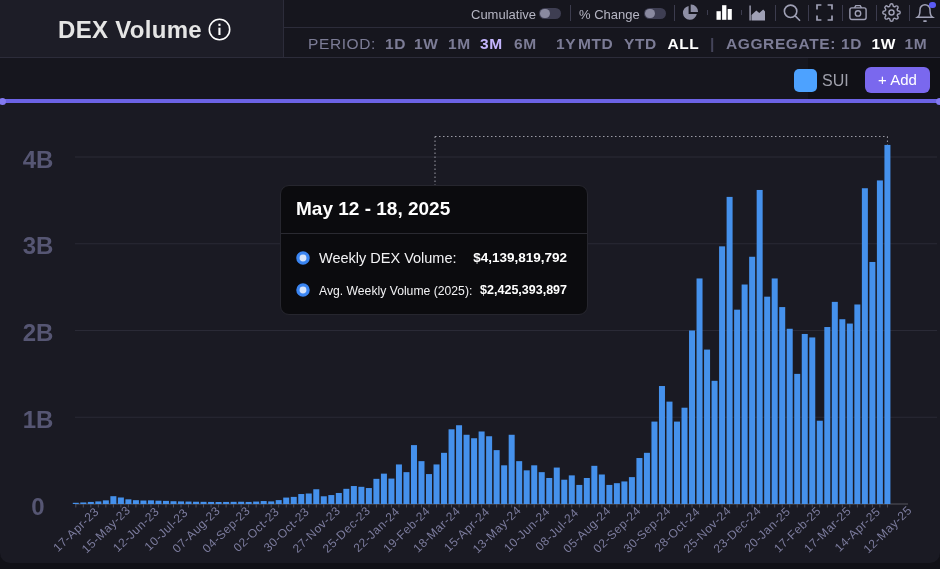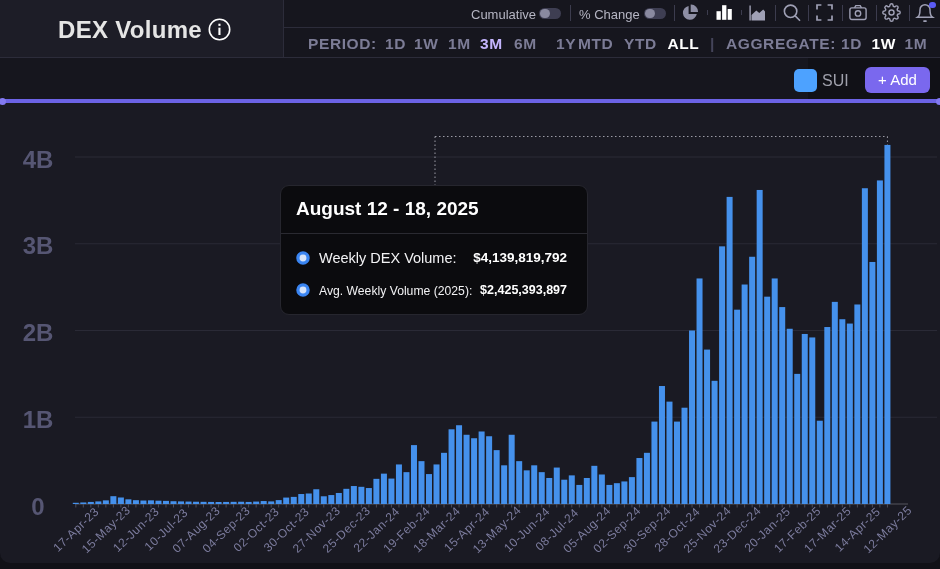--- a/index.html
+++ b/index.html
@@ -342,21 +342,21 @@
         <path d="M19.4 15a1.65 1.65 0 0 0 .33 1.82l.06.06a2 2 0 1 1-2.83 2.83l-.06-.06a1.65 1.65 0 0 0-1.82-.33 1.65 1.65 0 0 0-1 1.51V21a2 2 0 1 1-4 0v-.09A1.65 1.65 0 0 0 9 19.4a1.65 1.65 0 0 0-1.82.33l-.06.06a2 2 0 1 1-2.83-2.83l.06-.06a1.65 1.65 0 0 0 .33-1.82 1.65 1.65 0 0 0-1.51-1H3a2 2 0 1 1 0-4h.09A1.65 1.65 0 0 0 4.6 9a1.65 1.65 0 0 0-.33-1.82l-.06-.06a2 2 0 1 1 2.83-2.83l.06.06a1.65 1.65 0 0 0 1.82.33H9a1.65 1.65 0 0 0 1-1.51V3a2 2 0 1 1 4 0v.09a1.65 1.65 0 0 0 1 1.51 1.65 1.65 0 0 0 1.82-.33l.06-.06a2 2 0 1 1 2.83 2.83l-.06.06a1.65 1.65 0 0 0-.33 1.82V9a1.65 1.65 0 0 0 1.51 1H21a2 2 0 1 1 0 4h-.09a1.65 1.65 0 0 0-1.51 1z"></path>
       </svg>
     </div>
 <div style="position:absolute;left:909px;top:4.5px;width:1px;height:16px;background:#3c3c4e;"></div>
 <div style="position:absolute;left:912.5px;top:0px;width:24px;height:25px;display:flex;align-items:center;justify-content:center;">
       <div style="position:relative;width:20px;height:20px;"><svg width="20" height="20" viewBox="0 0 24 24" fill="none" stroke="#9fa0b5" stroke-width="1.8">
           <path d="M18 8A6 6 0 0 0 6 8c0 7-3 9-3 9h18s-3-2-3-9"></path>
           <path d="M13.73 21a2 2 0 0 1-3.46 0"></path>
         </svg><div style="position:absolute;right:-1px;top:-1px;width:6.5px;height:6.5px;border-radius:50%;background:#5b5bf5;"></div></div>
     </div>
-  <span style="position:absolute;left:308px;top:35px;font-size:15.5px;font-weight:bold;letter-spacing:0.6px;color:#7c7c96;">PERIOD:</span>
+  <span style="position:absolute;left:308px;top:35px;font-size:15.5px;font-weight:normal;letter-spacing:0.6px;color:#7c7c96;">PERIOD:</span>
 <span style="position:absolute;left:385px;top:35px;font-size:15.5px;font-weight:bold;letter-spacing:0.6px;color:#7c7c96;">1D</span>
 <span style="position:absolute;left:414px;top:35px;font-size:15.5px;font-weight:bold;letter-spacing:0.6px;color:#7c7c96;">1W</span>
 <span style="position:absolute;left:448px;top:35px;font-size:15.5px;font-weight:bold;letter-spacing:0.6px;color:#7c7c96;">1M</span>
 <span style="position:absolute;left:480px;top:35px;font-size:15.5px;font-weight:bold;letter-spacing:0.6px;color:#c4b5fd;">3M</span>
 <span style="position:absolute;left:514px;top:35px;font-size:15.5px;font-weight:bold;letter-spacing:0.6px;color:#7c7c96;text-align:right;">6M</span>
 <span style="position:absolute;left:556px;top:35px;font-size:15.5px;font-weight:bold;letter-spacing:0.6px;color:#7c7c96;">1Y</span>
 <span style="position:absolute;left:578px;top:35px;font-size:15.5px;font-weight:bold;letter-spacing:0.6px;color:#7c7c96;">MTD</span>
 <span style="position:absolute;left:624px;top:35px;font-size:15.5px;font-weight:bold;letter-spacing:0.6px;color:#7c7c96;">YTD</span>
 <span style="position:absolute;left:667.5px;top:35px;font-size:15.5px;font-weight:bold;letter-spacing:0.6px;color:#fff;">ALL</span>
 <span style="position:absolute;left:710px;top:35px;font-size:15.5px;font-weight:bold;letter-spacing:0.6px;color:#44445a;">|</span>
@@ -368,21 +368,21 @@
 <div style="position:absolute;left:0;top:58px;width:808px;height:41px;background:#16161e;">
   <div style="position:absolute;left:794px;top:11px;width:23px;height:23px;border-radius:5px;background:#4da2ff;"></div>
   <span style="position:absolute;left:822px;top:14px;color:#9fa0ab;font-size:16px;">SUI</span>
   <div style="position:absolute;left:865px;top:9px;width:65px;height:25.5px;border-radius:6px;background:#7a68ee;color:#fff;font-size:15px;display:flex;align-items:center;justify-content:center;">+ Add</div>
 </div>
 <div style="position:absolute;left:0;top:99px;width:940px;height:3.5px;background:#6c63e5;"></div>
 <div style="position:absolute;left:-1px;top:97.5px;width:7px;height:7px;border-radius:50%;background:#837af0;"></div>
 <div style="position:absolute;left:936px;top:97.5px;width:7px;height:7px;border-radius:50%;background:#837af0;"></div>
 
 <div style="position:absolute;left:280px;top:185px;width:308px;height:130px;background:#0b0b0e;border:1px solid #26262e;border-radius:9px;">
-  <span style="position:absolute;left:15px;top:11.5px;color:#fff;font-size:19px;font-weight:bold;">August 12 - 18, 2025</span>
+  <span style="position:absolute;left:15px;top:11.5px;color:#fff;font-size:19px;font-weight:bold;">May 12 - 18, 2025</span>
   <div style="position:absolute;left:0px;top:46.5px;width:306px;height:1px;background:#2a2a31;"></div>
   <svg style="position:absolute;left:14.5px;top:64.5px;" width="14" height="14" viewBox="0 0 14 14">
       <circle cx="7" cy="7" r="5.1" fill="#d6e4fa" stroke="#3a85f2" stroke-width="3.3"></circle>
     </svg>
   <span style="position:absolute;left:38px;top:64px;color:#f2f2f4;font-size:14.5px;white-space:nowrap;">Weekly DEX Volume:</span>
   <span style="position:absolute;right:20px;top:64px;color:#fff;font-size:13.5px;font-weight:bold;white-space:nowrap;">$4,139,819,792</span>
   <svg style="position:absolute;left:14.5px;top:97px;" width="14" height="14" viewBox="0 0 14 14">
       <circle cx="7" cy="7" r="5.1" fill="#d6e4fa" stroke="#3a85f2" stroke-width="3.3"></circle>
     </svg>
   <span style="position:absolute;left:38px;top:97.5px;color:#f2f2f4;font-size:12.2px;white-space:nowrap;">Avg. Weekly Volume (2025):</span>

